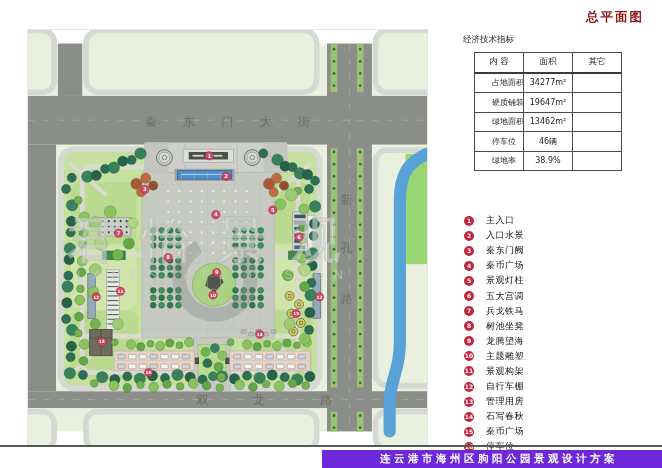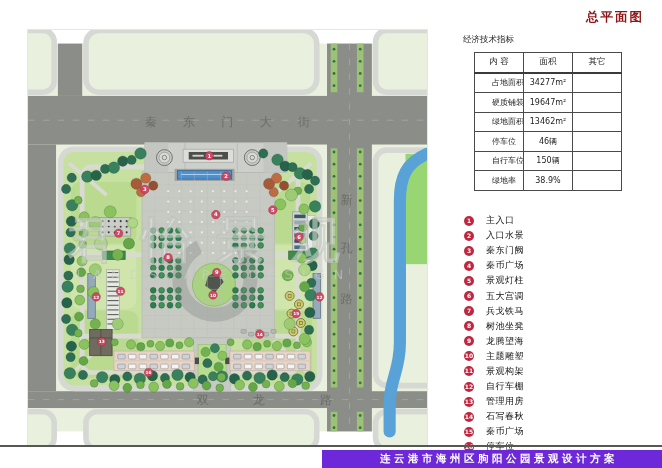--- a/index.html
+++ b/index.html
@@ -706,25 +706,20 @@
           <td class="c0">绿地面积</td>
           <td class="c1">13462m²</td>
           <td class="c2"></td>
         </tr>
         <tr>
           <td class="c0">停车位</td>
           <td class="c1">46辆</td>
           <td class="c2"></td>
         </tr>
         <tr>
-          <td class="c0">自行车位</td>
-          <td class="c1">150辆</td>
-          <td class="c2"></td>
-        </tr>
-        <tr>
           <td class="c0">绿地率</td>
           <td class="c1">38.9%</td>
           <td class="c2"></td>
         </tr>
       </tbody>
   </table>
 </div>
 
 <div class="legend" id="legend">
     <div class="legend-item">

